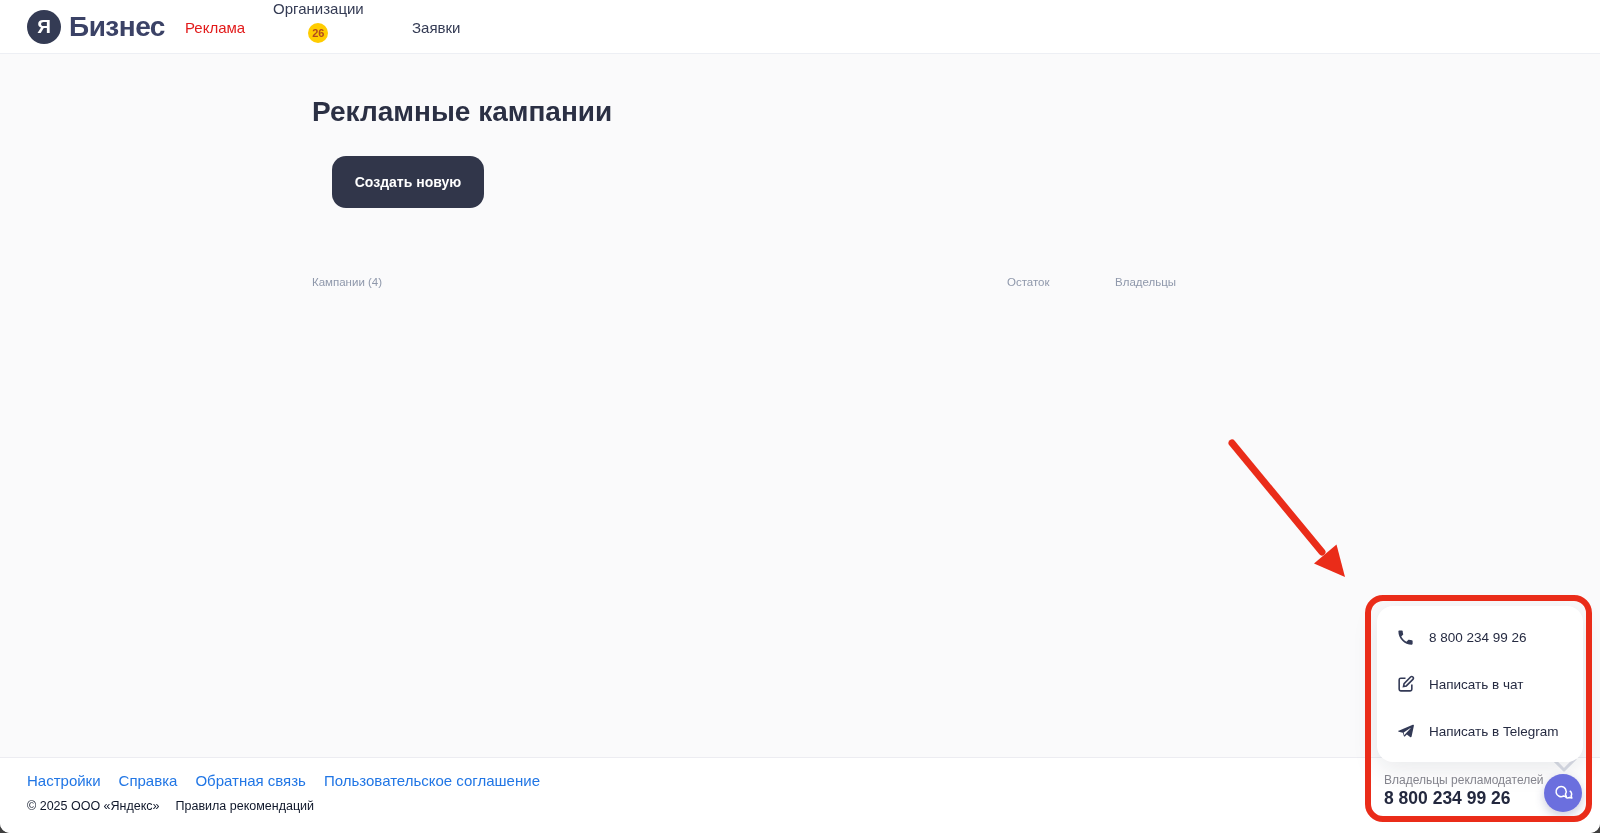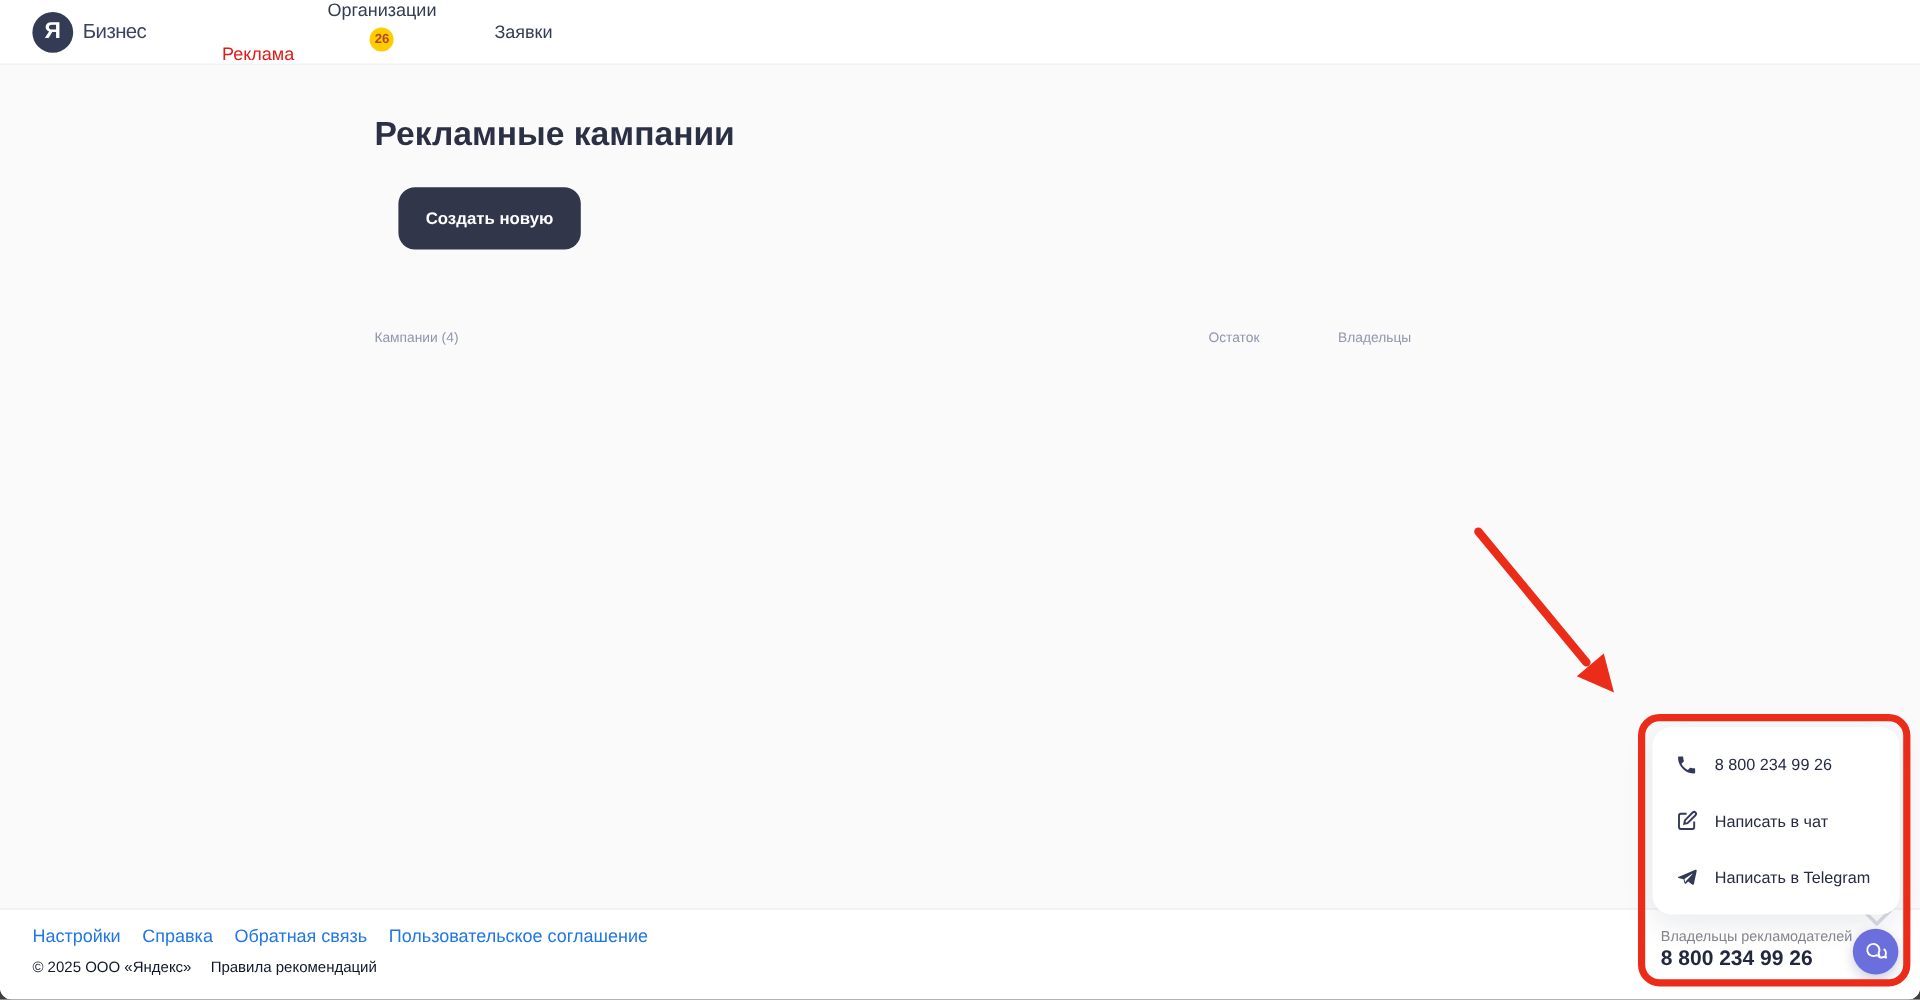--- a/index.html
+++ b/index.html
@@ -18,24 +18,24 @@
   
   .header {
     position:absolute; left:0; top:0; width:1600px; height:54px;
     background:#ffffff; border-bottom:1px solid #edeff4; z-index:5;
   }
   .logo { position:absolute; left:27px; top:0; height:54px; display:flex; align-items:center; gap:8px; cursor:pointer; }
   .logo-circle {
     width:34px; height:34px; border-radius:50%; background:#343b54;
     color:#fff; font-size:19px; font-weight:700; display:flex; align-items:center; justify-content:center;
   }
-  .logo-name { font-size:17px; font-weight:400; color:#3b4266; letter-spacing:-0.5px; }
+  .logo-name { font-size:28px; font-weight:700; color:#3b4266; letter-spacing:-0.5px; }
   .nav-tab { position:absolute; top:0; height:54px; display:flex; align-items:center; gap:6px;
     font-size:15px; font-weight:500; color:#343b54; cursor:pointer; }
-  .nav-tab.active { color:#e21a1a;align-items:flex-end; }
+  .nav-tab.active { color:#e21a1a; }
   .tab-reklama { left:185px; }
   .tab-orgs { left:273px;flex-direction:column; }
   .tab-zayavki { left:412px; }
   .badge {
     min-width:20px; height:20px; padding:0 4px; border-radius:10px; background:#ffcc00;
     color:#b34a1e; font-size:11px; font-weight:700; display:flex; align-items:center; justify-content:center;
   }
 
   
   .page-title { position:absolute; left:312px; top:96px; font-size:28px; font-weight:700; color:#2b3044; }

